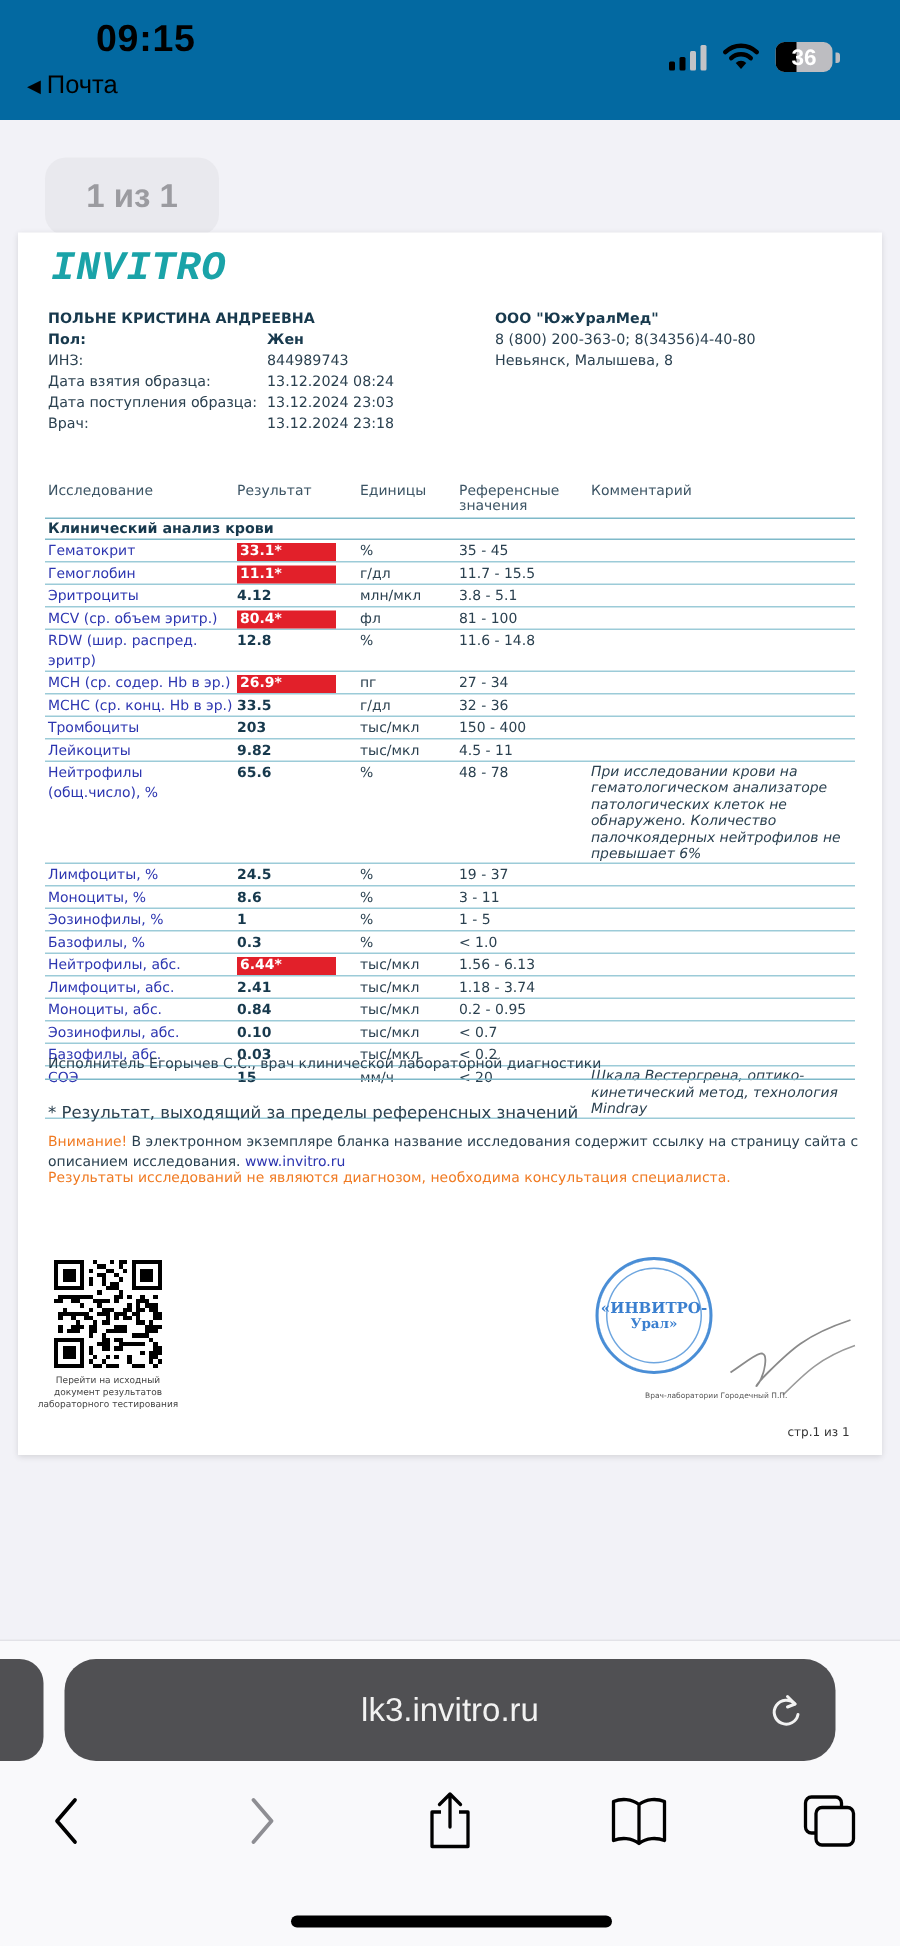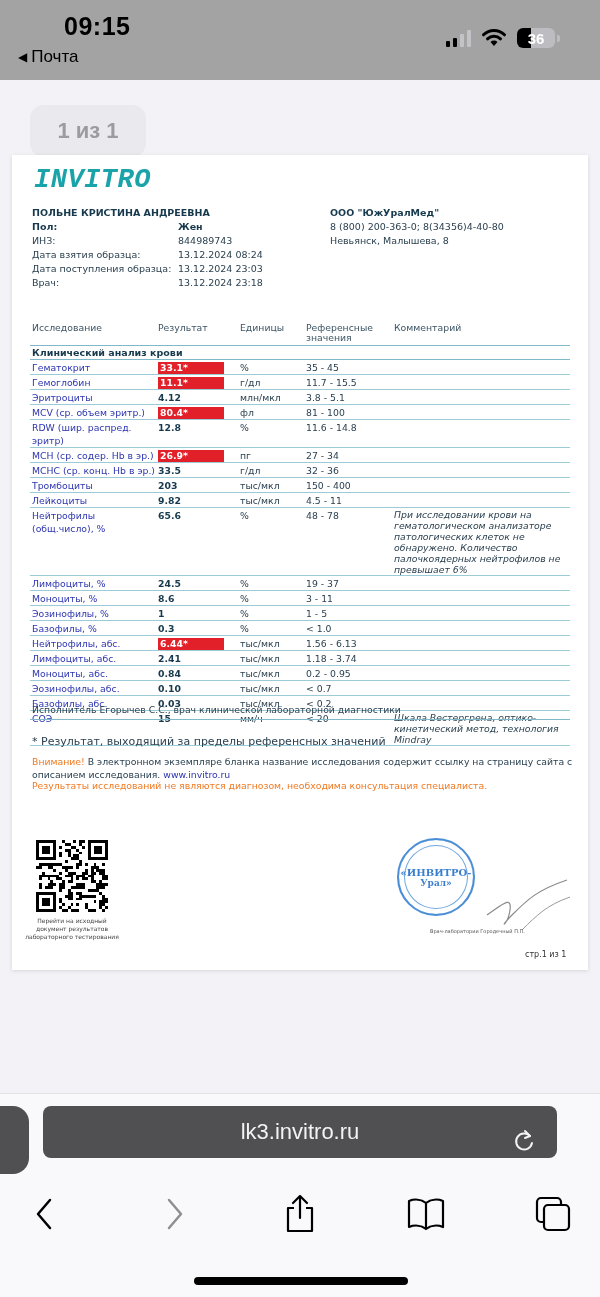--- a/index.html
+++ b/index.html
@@ -1,19 +1,19 @@
 <!DOCTYPE html>
 <html><head>
 <meta charset="utf-8">
 <style>
   * { box-sizing: border-box; margin: 0; padding: 0; }
   html, body { width: 600px; height: 1297px; overflow: hidden; }
   body { background: #f2f2f7; font-family: "Liberation Sans", sans-serif; position: relative; }
 
-  .statusbar { position: absolute; left: 0; top: 0; width: 600px; height: 80px; background: #a3a3a3; }
+  .statusbar { position: absolute; left: 0; top: 0; width: 600px; height: 80px; background: #0369a1; }
   .sb-time { position: absolute; left: 64px; top: 12px; font-size: 25px; font-weight: 700; color: #000; letter-spacing: 0.5px; }
   .sb-back { position: absolute; left: 18px; top: 47px; font-size: 17px; color: #000; display: flex; align-items: center; gap: 4px; }
   .sb-back .tri { font-size: 12px; }
   .sb-right { position: absolute; right: 40px; top: 28px; display: flex; align-items: center; gap: 10px; }
   .signal { display: flex; align-items: flex-end; gap: 3px; height: 18px; }
   .signal span { width: 4px; background: #000; border-radius: 1px; }
   .signal span.off { background: #c3c3c7; }
   .battery { position: relative; width: 38px; height: 20px; border-radius: 6px; background: #bdbdc1; overflow: hidden; display: flex; align-items: center; justify-content: center; }
   .battery .fill { position: absolute; left: 0; top: 0; bottom: 0; width: 36%; background: #000; }
   .battery .num { position: relative; color: #fff; font-weight: 700; font-size: 15px; }
@@ -62,21 +62,21 @@
 
   .stamp { position: absolute; left: 385px; top: 683px; width: 78px; height: 78px; border-radius: 50%; border: 2px solid #4a8ed6; box-shadow: inset 0 0 0 5px #fff, inset 0 0 0 6px #6ea6df; display: flex; flex-direction: column; align-items: center; justify-content: center; color: #3a7fcf; }
   .stamp .t1 { font-size: 10px; font-weight: 700; font-family: "DejaVu Serif", serif; }
   .stamp .t2 { font-size: 9px; font-weight: 700; font-family: "DejaVu Serif", serif; }
   .sign-cap { position: absolute; left: 418px; top: 773px; font-size: 5px; line-height: 6px; color: #555; }
   .signature { position: absolute; left: 470px; top: 720px; width: 90px; height: 60px; }
   .pagenum { position: absolute; left: 513px; top: 795px; font-size: 8px; color: #333; }
 
   .toolbar { position: absolute; left: 0; top: 1093px; width: 600px; height: 204px; background: #f9f9fb; border-top: 1px solid #e2e2e7; }
   .tab-left { position: absolute; left: -20px; top: 12px; width: 49px; height: 68px; border-radius: 16px; background: #505053; }
-  .urlbar { position: absolute; left: 43px; top: 12px; width: 514px; height: 52px; border-radius: 8px; background: #505053; display: flex; align-items: center; justify-content: center; }
+  .urlbar { position: absolute; left: 43px; top: 12px; width: 514px; height: 68px; border-radius: 21px; background: #505053; display: flex; align-items: center; justify-content: center; }
   .urlbar .url { color: #f2f2f2; font-size: 22px; font-family: "Liberation Sans", sans-serif; }
   .urlbar .reload { position: absolute; right: 20px; top: 22px; width: 26px; height: 26px; }
   .nav { position: absolute; top: 100px; width: 40px; height: 40px; display: flex; align-items: center; justify-content: center; }
   .home-ind { position: absolute; left: 194px; top: 1277px; width: 214px; height: 8px; border-radius: 4px; background: #000; }
 </style>
 </head>
 <body>
 
 <div class="statusbar">
   <div class="sb-time">09:15</div>

